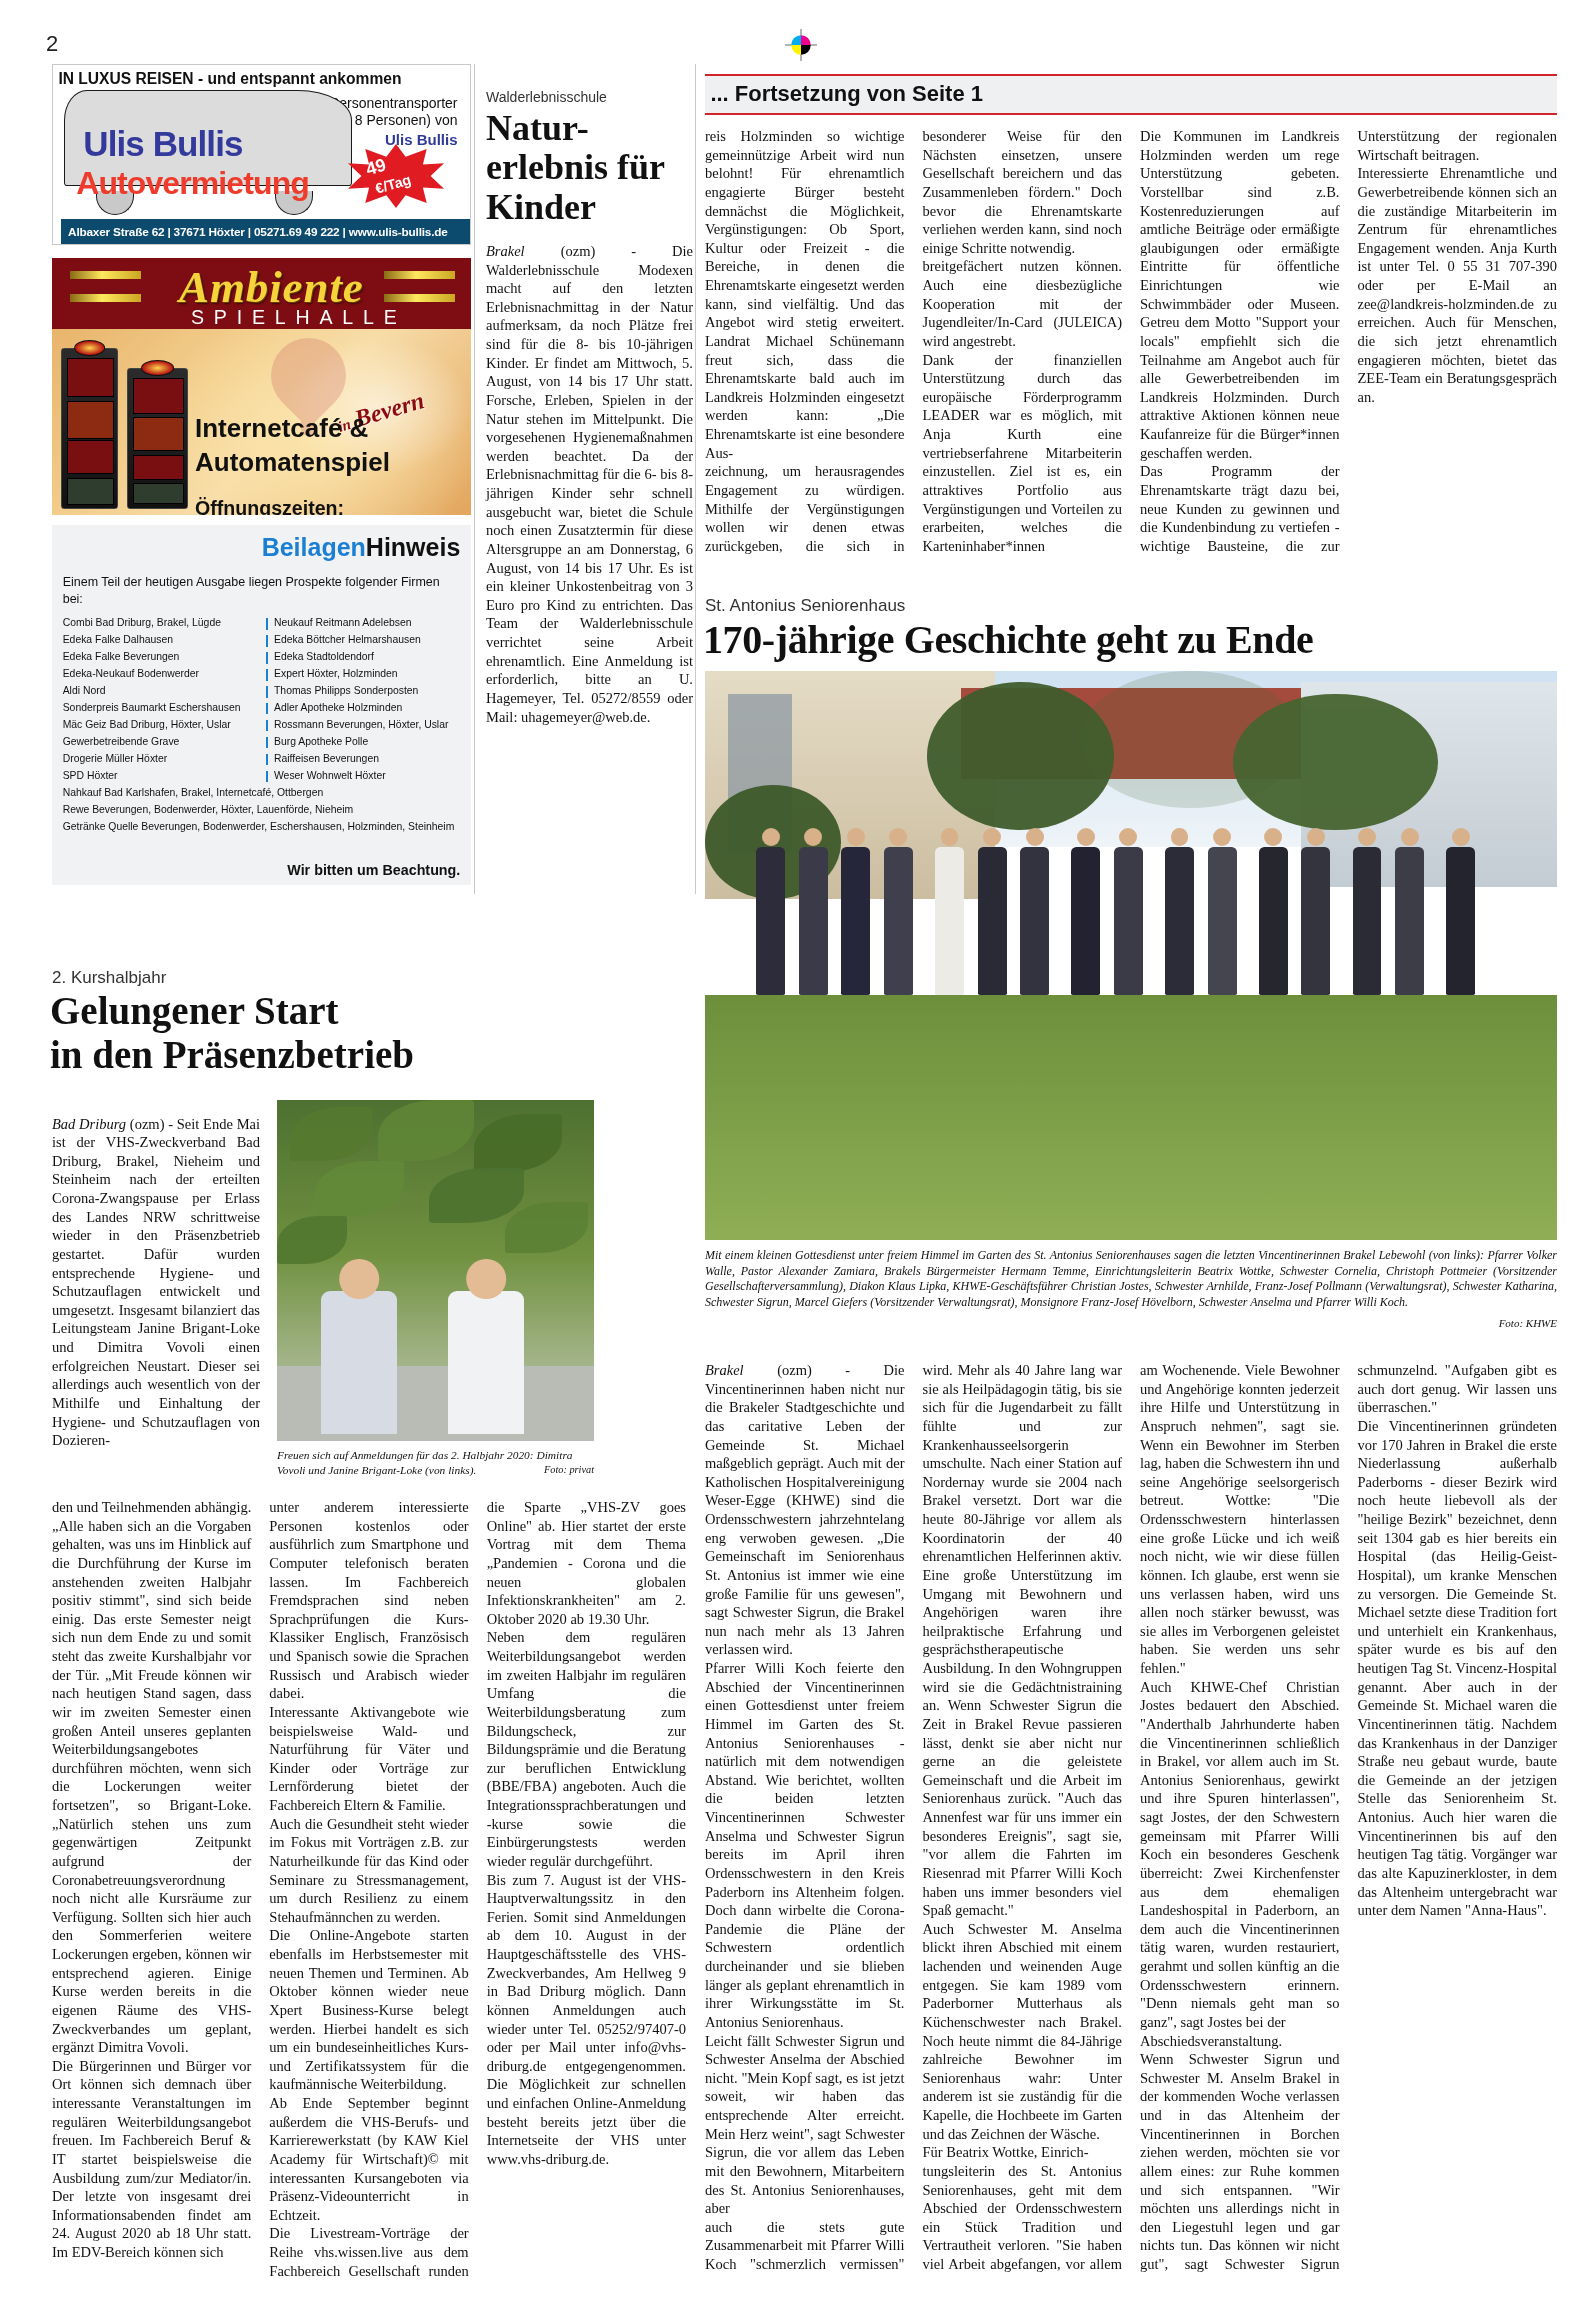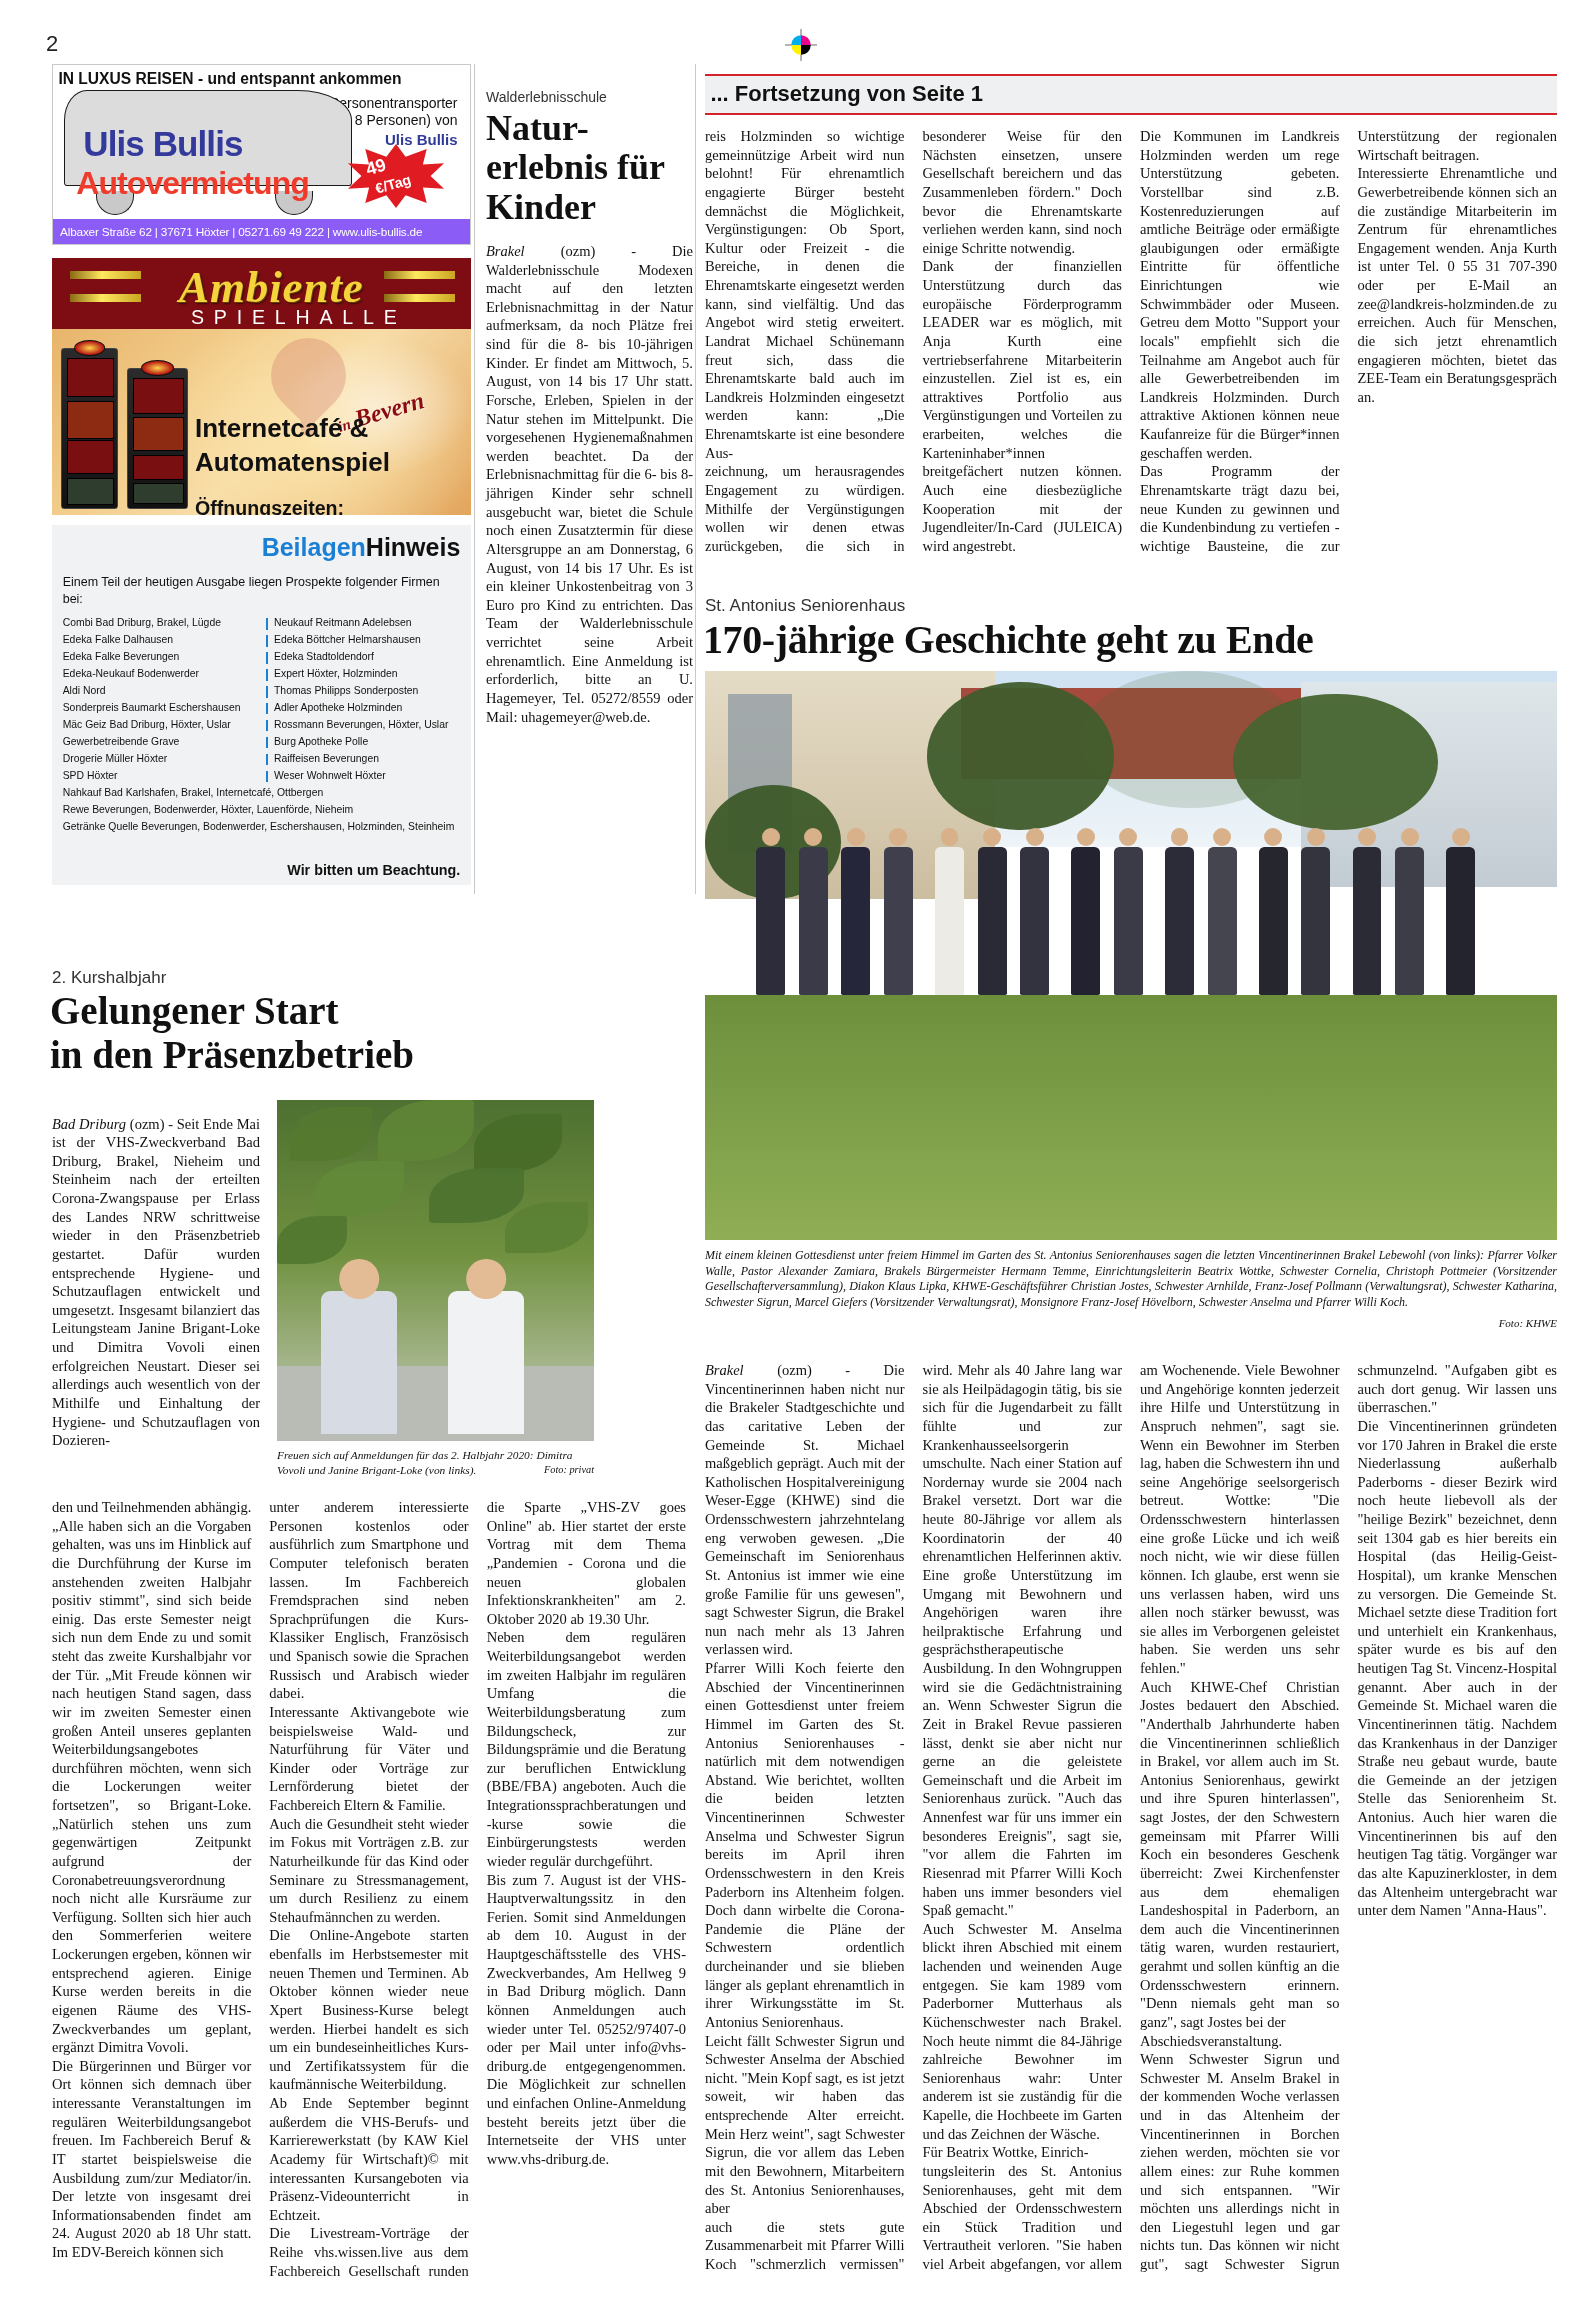--- a/index.html
+++ b/index.html
@@ -24,22 +24,22 @@
            border-radius:23px 54px 3.6px 3.6px / 30px 30px 3.6px 3.6px;}
   .wheel{position:absolute;bottom:-12.5px;width:36px;height:23px;background:#c9c9c9;border:1.8px solid #1a1a1a;border-top:none;border-radius:0 0 19.6px 19.6px;}
   .wheel.w1{left:32px;} .wheel.w2{left:211px;}
   #ulis .brand{position:absolute;left:19.6px;top:34px;font-family:"Liberation Sans",sans-serif;font-weight:bold;font-size:35px;color:#333a9c;letter-spacing:-0.9px;}
   #ulis .brand2{position:absolute;left:12.5px;top:75px;font-family:"Liberation Sans",sans-serif;font-weight:bold;font-size:32px;color:#ef3b2c;letter-spacing:-0.9px;}
   .burst{position:absolute;left:295px;top:79px;width:96px;height:64px;}
   .burst .star{position:absolute;left:0;top:0;width:96px;height:64px;background:#e01b22;
      clip-path:polygon(50% 0%,60% 20%,82% 8%,78% 32%,100% 30%,86% 50%,100% 70%,78% 68%,82% 92%,60% 80%,50% 100%,40% 80%,18% 92%,22% 68%,0% 70%,14% 50%,0% 30%,22% 32%,18% 8%,40% 20%);}
   .burst .p1{position:absolute;left:18px;top:12.5px;color:#fff;font-family:"Liberation Sans",sans-serif;font-weight:bold;font-size:18px;transform:rotate(-16deg);}
   .burst .p2{position:absolute;left:27px;top:32px;color:#fff;font-family:"Liberation Sans",sans-serif;font-weight:bold;font-size:14.3px;transform:rotate(-16deg);}
-  #ulis .footbar{position:absolute;left:0;bottom:0;width:100%;background:#8b5cf6;color:#fff;
-     font-family:"Liberation Sans",sans-serif;font-weight:normal;font-size:11.8px;padding:5.4px 0 5.4px 7.1px;box-sizing:border-box;letter-spacing:-0.2px;}
+  #ulis .footbar{position:absolute;left:8px;bottom:0;width:100%;background:#0c4a6e;color:#fff;
+     font-family:"Liberation Sans",sans-serif;font-weight:bold;font-size:11.8px;padding:5.4px 0 5.4px 7.1px;box-sizing:border-box;letter-spacing:-0.2px;}
 
   
   #ambiente{position:relative;margin-top:12.5px;width:419px;height:257px;box-sizing:border-box;overflow:hidden;
             background:linear-gradient(180deg,#7d0d12 0%,#7d0d12 100%);}
   #amb-top{position:absolute;left:0;top:0;width:100%;height:71px;background:#7d0d12;}
   #amb-body{position:absolute;left:0;top:71px;width:100%;height:186px;
     background:
       radial-gradient(ellipse 134px 98px at 78% 42%, rgba(255,255,255,.55), rgba(255,255,255,0) 70%),
       radial-gradient(ellipse 232px 178px at 62% 60%, #fbe3a8, rgba(251,227,168,0) 72%),
       linear-gradient(135deg,#e8b46b 0%,#f3cf8e 35%,#f7dca8 55%,#e2a55c 100%);}
@@ -267,22 +267,22 @@
   </div>
 
   <div id="fort">
     <div class="band">
       <span>... Fortsetzung von Seite 1</span>
     </div>
   </div>
   <div id="fortcols" class="bodytext">
       <p>reis Holzminden so wichtige gemeinnützige Arbeit wird nun belohnt! Für ehrenamtlich engagierte Bürger besteht demnächst die Möglichkeit, Vergünstigungen: Ob Sport, Kultur oder Freizeit - die Bereiche, in denen die Ehrenamtskarte eingesetzt werden kann, sind vielfältig. Und das Angebot wird stetig erweitert. Landrat Michael Schünemann freut sich, dass die Ehrenamtskarte bald auch im Landkreis Holzminden eingesetzt werden kann: „Die Ehrenamtskarte ist eine besondere Aus-</p>
       <p>zeichnung, um herausragendes Engagement zu würdigen. Mithilfe der Vergünstigungen wollen wir denen etwas zurückgeben, die sich in besonderer Weise für den Nächsten einsetzen, unsere Gesellschaft bereichern und das Zusammenleben fördern." Doch bevor die Ehrenamtskarte verliehen werden kann, sind noch einige Schritte notwendig.</p>
+      <p>breitgefächert nutzen können. Auch eine diesbezügliche Kooperation mit der Jugendleiter/In-Card (JULEICA) wird angestrebt.</p>
       <p>Dank der finanziellen Unterstützung durch das europäische Förderprogramm LEADER war es möglich, mit Anja Kurth eine vertriebserfahrene Mitarbeiterin einzustellen. Ziel ist es, ein attraktives Portfolio aus Vergünstigungen und Vorteilen zu erarbeiten, welches die Karteninhaber*innen</p>
-      <p>breitgefächert nutzen können. Auch eine diesbezügliche Kooperation mit der Jugendleiter/In-Card (JULEICA) wird angestrebt.</p>
       <p>Die Kommunen im Landkreis Holzminden werden um rege Unterstützung gebeten. Vorstellbar sind z.B. Kostenreduzierungen auf amtliche Beiträge oder ermäßigte glaubigungen oder ermäßigte Eintritte für öffentliche Einrichtungen wie Schwimmbäder oder Museen. Getreu dem Motto "Support your locals" empfiehlt sich die Teilnahme am Angebot auch für alle Gewerbetreibenden im Landkreis Holzminden. Durch attraktive Aktionen können neue Kaufanreize für die Bürger*innen geschaffen werden.</p>
       <p>Das Programm der Ehrenamtskarte trägt dazu bei, neue Kunden zu gewinnen und die Kundenbindung zu vertiefen - wichtige Bausteine, die zur Unterstützung der regionalen Wirtschaft beitragen.</p>
       <p>Interessierte Ehrenamtliche und Gewerbetreibende können sich an die zuständige Mitarbeiterin im Zentrum für ehrenamtliches Engagement wenden. Anja Kurth ist unter Tel. 0 55 31 707-390 oder per E-Mail an zee@landkreis-holzminden.de zu erreichen. Auch für Menschen, die sich jetzt ehrenamtlich engagieren möchten, bietet das ZEE-Team ein Beratungsgespräch an.</p>
     </div>
 
   <div id="ant-kicker">St. Antonius Seniorenhaus</div>
   <div id="ant-head">170-jährige Geschichte geht zu Ende</div>
 
   <div id="ant-photo">
     <div class="ph">

